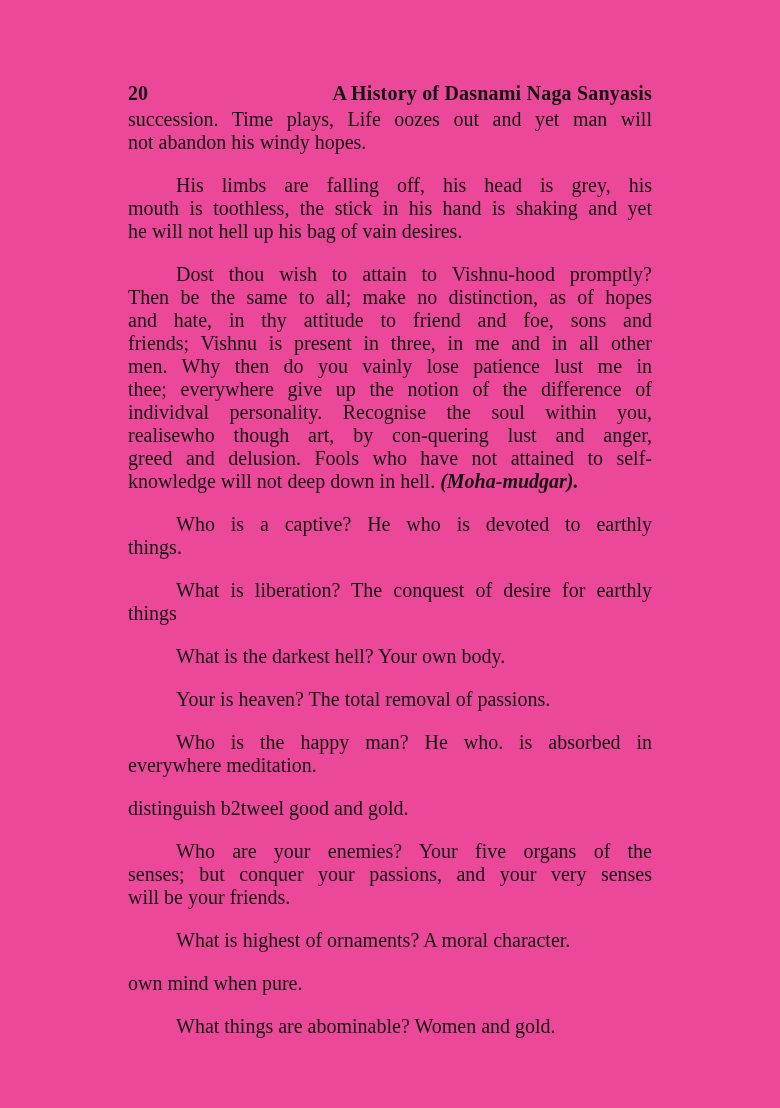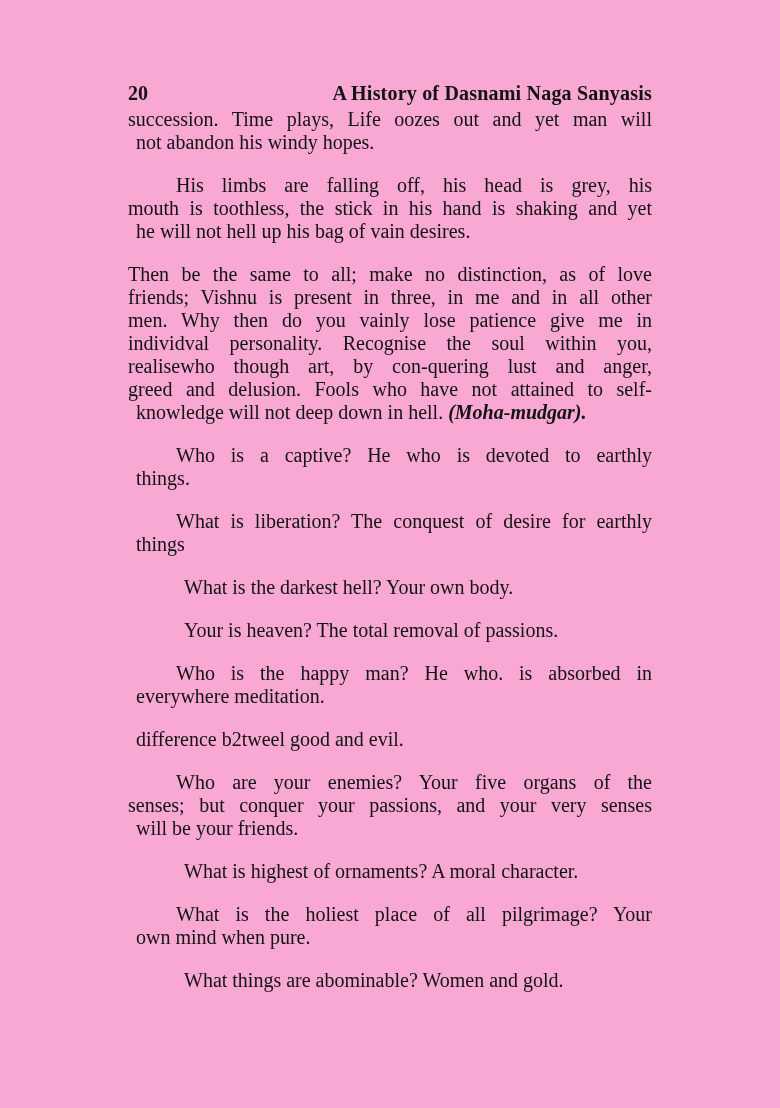--- a/index.html
+++ b/index.html
@@ -4,21 +4,21 @@
 <style>
   html, body {
     margin: 0;
     padding: 0;
     background: #ffffff;
   }
   .page {
     position: relative;
     width: 780px;
     height: 1108px;
-    background: #f9a8d4;
+    background: #ec4899;
     overflow: hidden;
     font-family: "Liberation Serif", serif;
     color: #131313;
   }
   .header {
     position: absolute;
     left: 128px;
     top: 82px;
     width: 524px;
     display: flex;
@@ -51,21 +51,20 @@
   .line {
     text-align: justify;
     text-align-last: justify;
     white-space: nowrap;
   }
   .first {
     text-indent: 48px;
   }
   .last {
     text-align-last: left;
-    margin-left: 8px;
   }
   .italic {
     font-style: italic;
     font-weight: bold;
   }
 </style>
 </head>
 <body>
 
 <div class="page">
@@ -85,23 +84,26 @@
 
     <p class="para">
       </p>
       <div class="line first">His limbs are falling off, his head is grey, his</div>
       <div class="line">mouth is toothless, the stick in his hand is shaking and yet</div>
       <div class="line last">he will not hell up his bag of vain desires.</div>
     <p></p>
 
     <p class="para">
       </p>
-      <div class="line">Then be the same to all; make no distinction, as of love</div>
+      <div class="line first">Dost thou wish to attain to Vishnu-hood promptly?</div>
+      <div class="line">Then be the same to all; make no distinction, as of hopes</div>
+      <div class="line">and hate, in thy attitude to friend and foe, sons and</div>
       <div class="line">friends; Vishnu is present in three, in me and in all other</div>
-      <div class="line">men. Why then do you vainly lose patience give me in</div>
+      <div class="line">men. Why then do you vainly lose patience lust me in</div>
+      <div class="line">thee; everywhere give up the notion of the difference of</div>
       <div class="line">individval personality. Recognise the soul within you,</div>
       <div class="line">realisewho though art, by con-quering lust and anger,</div>
       <div class="line">greed and delusion. Fools who have not attained to self-</div>
       <div class="line last"><span>knowledge will not deep down in hell. </span><span class="italic">(Moha-mudgar).</span></div>
     <p></p>
 
     <p class="para">
       </p>
       <div class="line first">Who is a captive? He who is devoted to earthly</div>
       <div class="line last">things.</div>
@@ -124,38 +126,37 @@
     <p></p>
 
     <p class="para">
       </p>
       <div class="line first">Who is the happy man? He who. is absorbed in</div>
       <div class="line last">everywhere meditation.</div>
     <p></p>
 
     <p class="para">
       </p>
-      <div class="line last">difference b2tweel good and evil.</div>
+      <div class="line last">distinguish b2tweel good and gold.</div>
     <p></p>
 
     <p class="para">
       </p>
       <div class="line first">Who are your enemies? Your five organs of the</div>
       <div class="line">senses; but conquer your passions, and your very senses</div>
       <div class="line last">will be your friends.</div>
     <p></p>
 
     <p class="para">
       </p>
       <div class="line first last">What is highest of ornaments? A moral character.</div>
     <p></p>
 
     <p class="para">
       </p>
-      <div class="line first">What is the holiest place of all pilgrimage? Your</div>
       <div class="line last">own mind when pure.</div>
     <p></p>
 
     <p class="para">
       </p>
       <div class="line first last">What things are abominable? Women and gold.</div>
     <p></p>
 
     <p class="para">
       </p>

